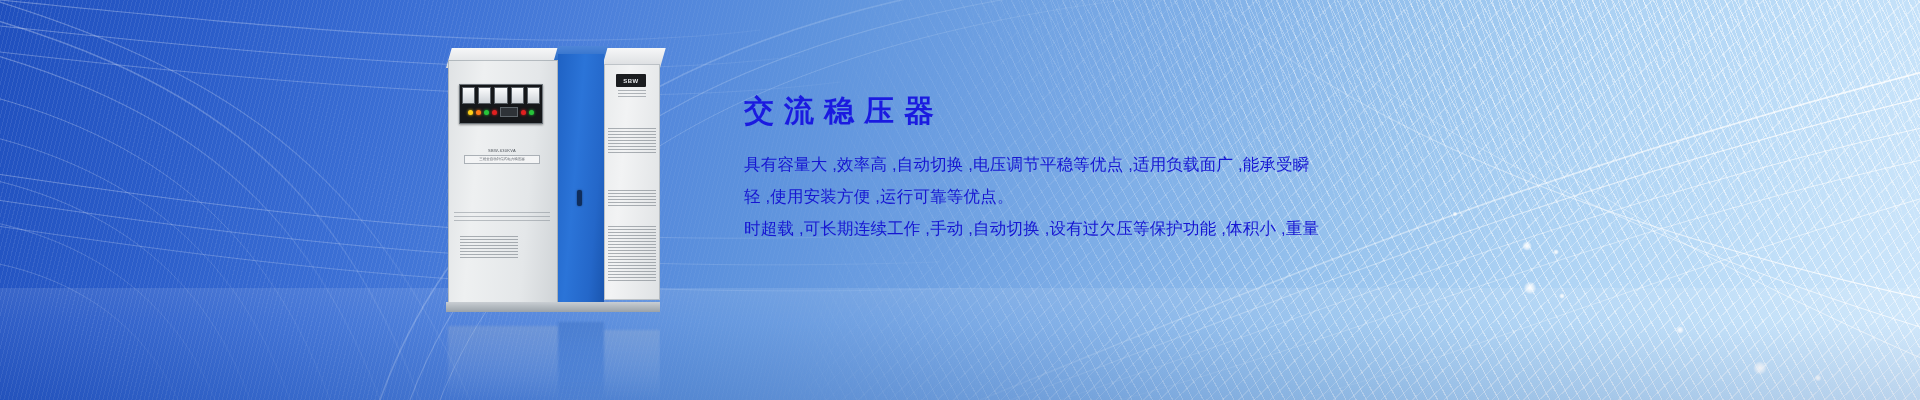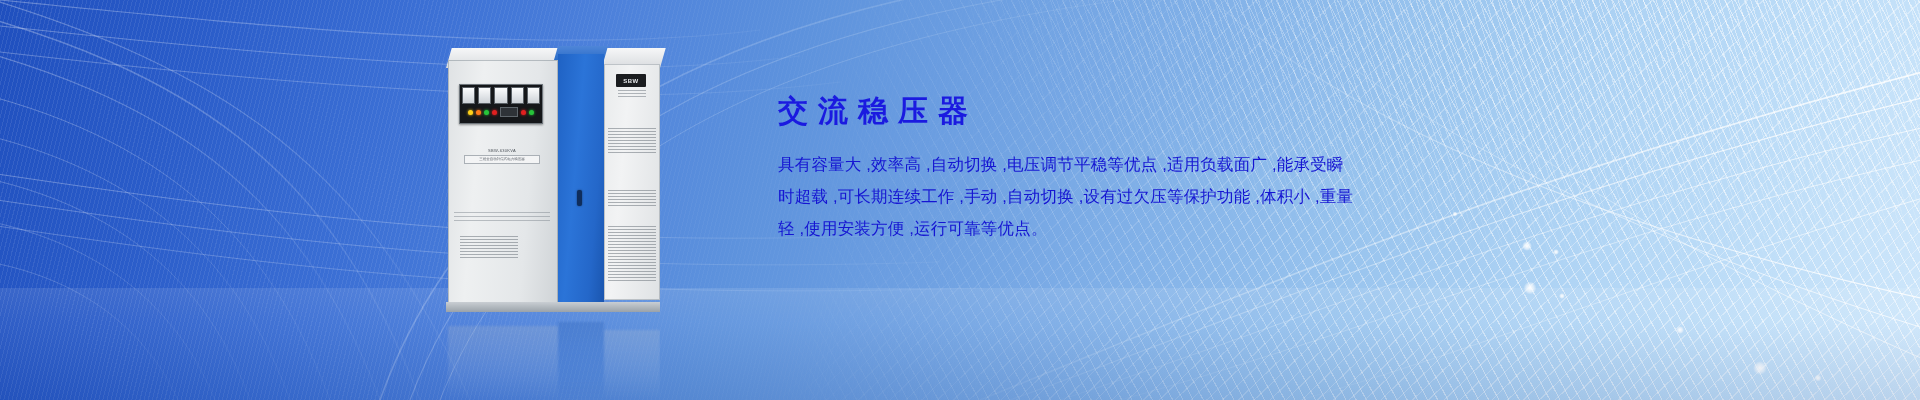--- a/index.html
+++ b/index.html
@@ -176,21 +176,21 @@
     filter:blur(1.2px);
     pointer-events:none;
   }
   .refl-front{position:absolute;left:18px;top:0;width:110px;height:74px;background:linear-gradient(180deg,#e9ecee,#b9c0c6);}
   .refl-door{position:absolute;left:128px;top:0;width:46px;height:78px;background:linear-gradient(180deg,#2e74d4,#1d55ac);}
   .refl-side{position:absolute;left:174px;top:0;width:56px;height:70px;background:linear-gradient(180deg,#eceeef,#c2c8cd);}
 
   
   .copy{
     position:absolute;
-    left:778px; top:96px;
+    left:744px; top:96px;
     width:660px;
   }
   .headline{
     font-size:30px;
     font-weight:700;
     color:#1a1ae0;
     letter-spacing:10px;
     line-height:1;
     margin:0 0 22px 0;
     white-space:nowrap;
@@ -339,18 +339,18 @@
       <div class="vent v4"></div>
 
       <div class="plinth"></div>
     </div>
   </div>
 
   <div class="copy">
     <h1 class="headline">交流稳压器</h1>
     <div class="desc">
       <p>具有容量大 ,效率高 ,自动切换 ,电压调节平稳等优点 ,适用负载面广 ,能承受瞬</p>
+      <p>轻 ,使用安装方便 ,运行可靠等优点。</p>
       <p>时超载 ,可长期连续工作 ,手动 ,自动切换 ,设有过欠压等保护功能 ,体积小 ,重量</p>
-      <p>轻 ,使用安装方便 ,运行可靠等优点。</p>
     </div>
   </div>
 
 </div>
 
 </body></html>

